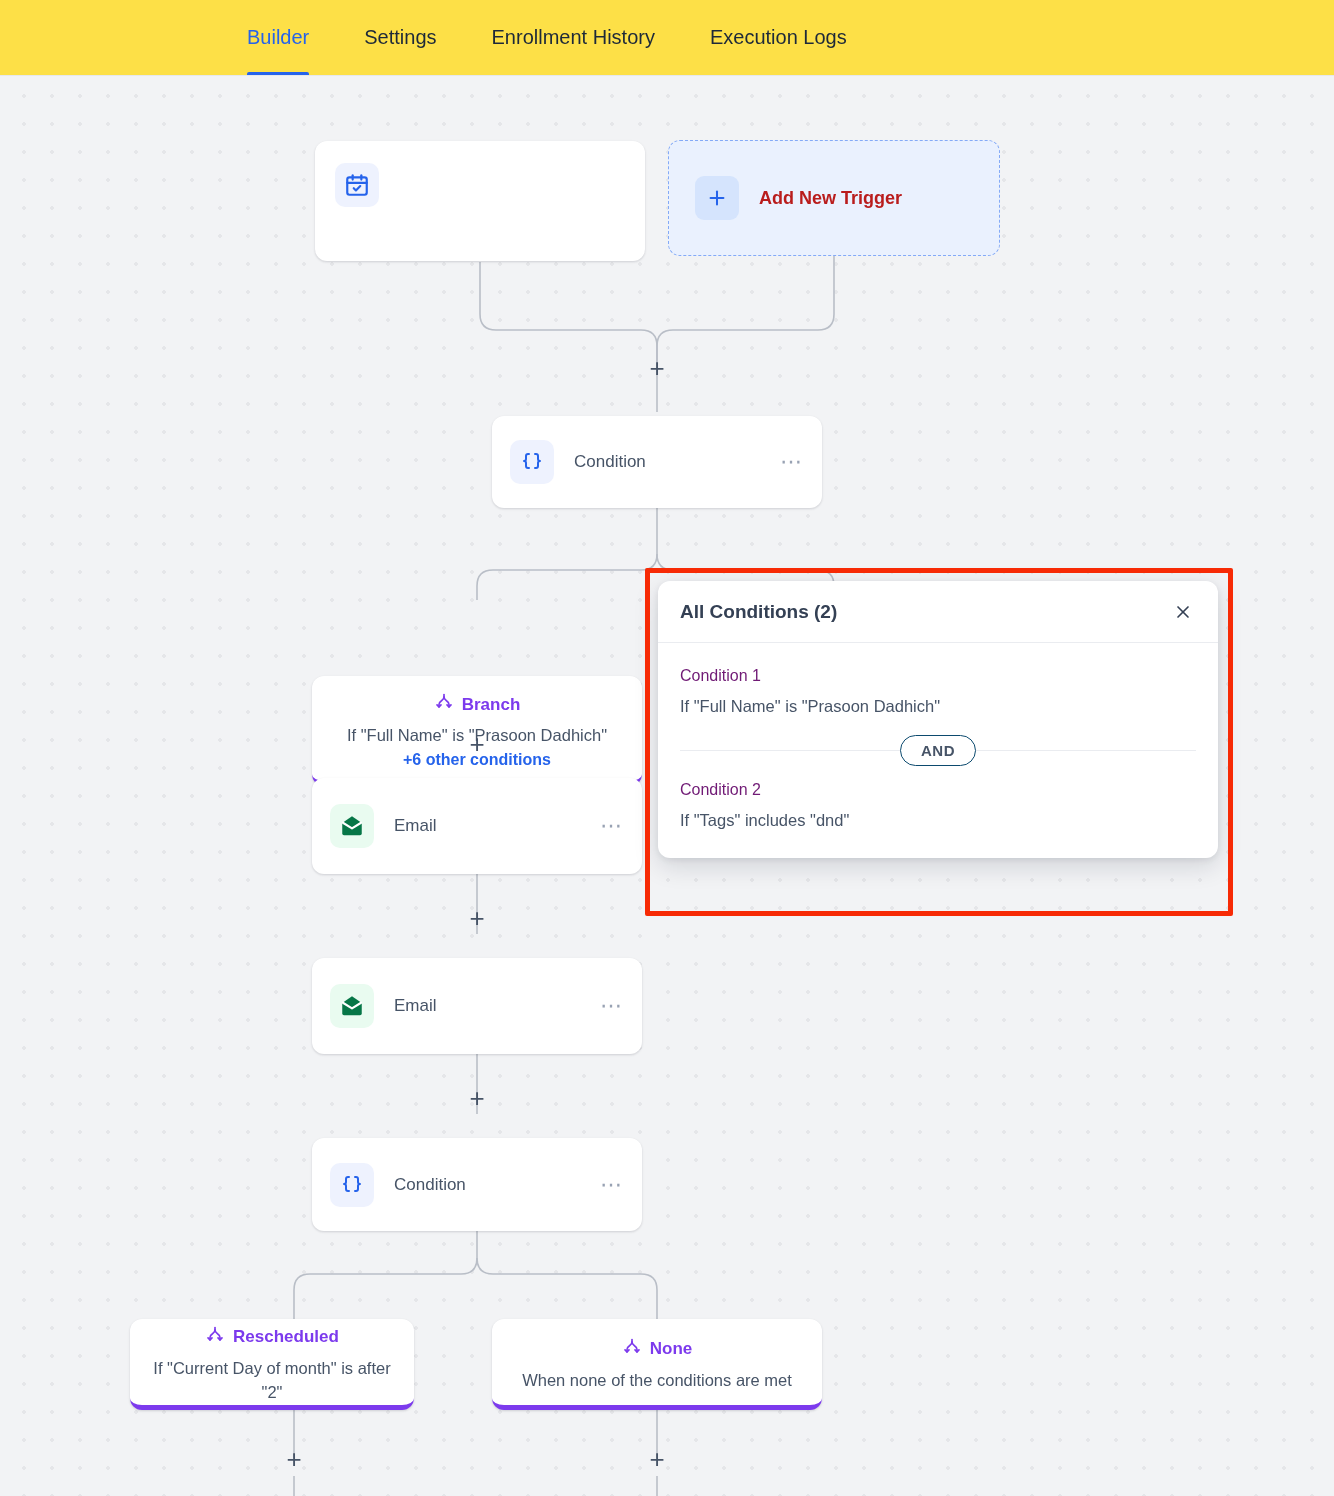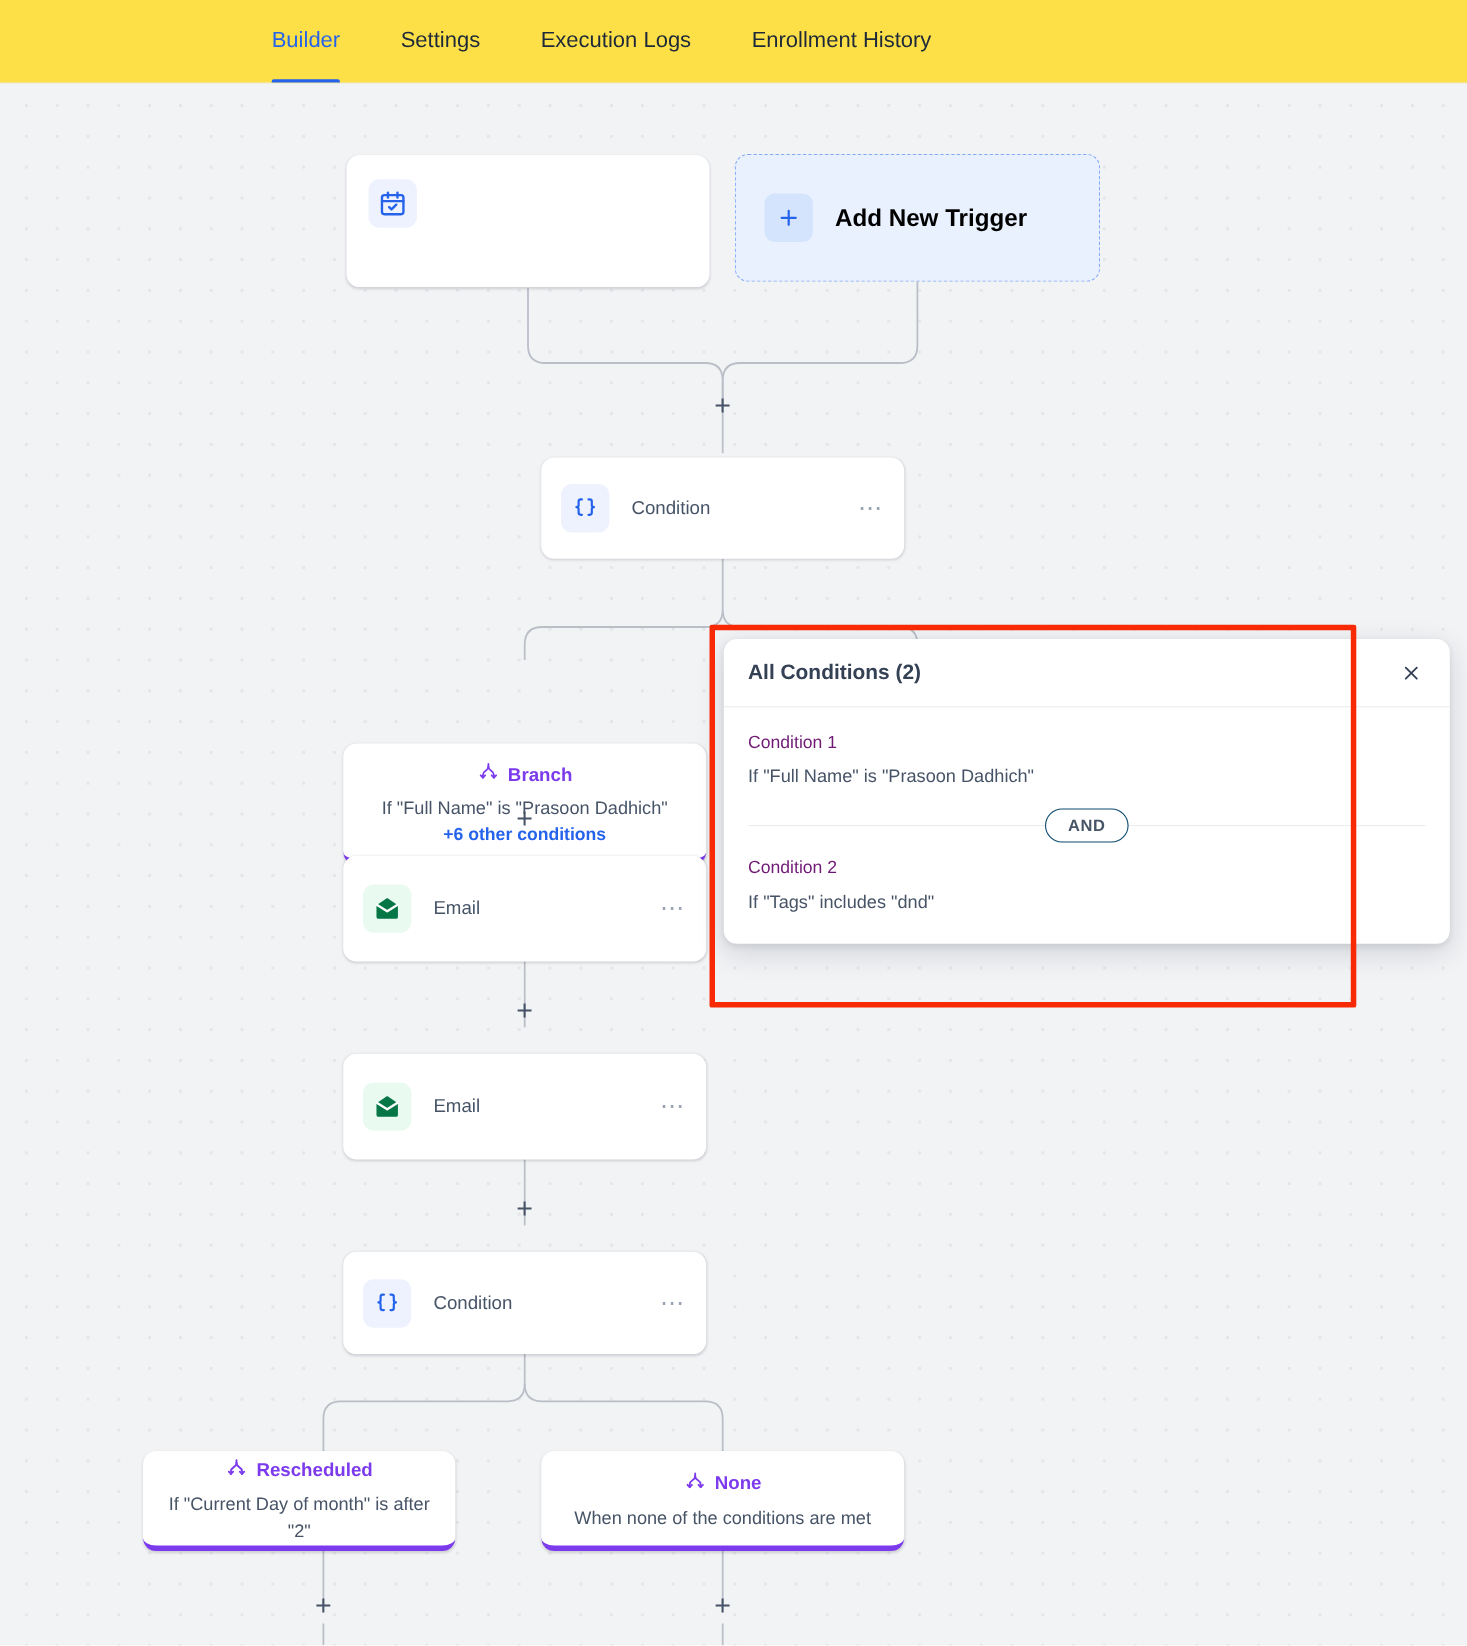--- a/index.html
+++ b/index.html
@@ -121,22 +121,22 @@
   }
   .plus-sq {
     width: 44px; height: 44px;
     border-radius: 9px;
     background: #d5e4fd;
     display: flex; align-items: center; justify-content: center;
     flex: none;
   }
   .add-trigger-label {
     margin-left: 20px;
-    color: #000000;
-    font-size: 22px;
+    color: #b91c1c;
+    font-size: 18px;
     font-weight: bold;
   }
 
   
   .branch-card {
     position: absolute;
     background: #ffffff;
     border-radius: 12px;
     border-bottom: 5px solid #7c3aed;
     box-shadow: 0 1px 3px rgba(16,24,40,.10), 0 1px 2px rgba(16,24,40,.06);
@@ -165,21 +165,21 @@
     line-height: 22px;
     text-align: center;
     font-weight: 300;
     cursor: pointer;
     user-select: none;
   }
 
   
   .popover-wrap { position: absolute; }
   .popover {
-    width: 660px;
+    width: 560px;
     background: #ffffff;
     border-radius: 12px;
     box-shadow: 0 8px 26px rgba(16,24,40,.14), 0 2px 6px rgba(16,24,40,.08);
     overflow: hidden;
   }
   .pop-head {
     height: 62px;
     display: flex; align-items: center;
     padding: 0 22px;
     border-bottom: 1px solid #eaecf0;
@@ -225,24 +225,24 @@
 <div id="root">
 
   <div class="tabbar">
     <div class="tab active">
       <span>Builder</span>
     </div>
     <div class="tab">
       <span>Settings</span>
     </div>
     <div class="tab">
+      <span>Enrollment History</span>
+    </div>
+    <div class="tab">
       <span>Execution Logs</span>
-    </div>
-    <div class="tab">
-      <span>Enrollment History</span>
     </div>
   </div>
 
   <div class="canvas">
 
     <svg class="wires">
       <g fill="none" stroke="#b9bec7" stroke-width="1.6">
 
         <path d="M 480 186 L 480 238 Q 480 254 496 254 L 641 254 Q 657 254 657 270 L 657 292"></path>
         <path d="M 834 180 L 834 238 Q 834 254 818 254 L 673 254 Q 657 254 657 270 L 657 292"></path>

